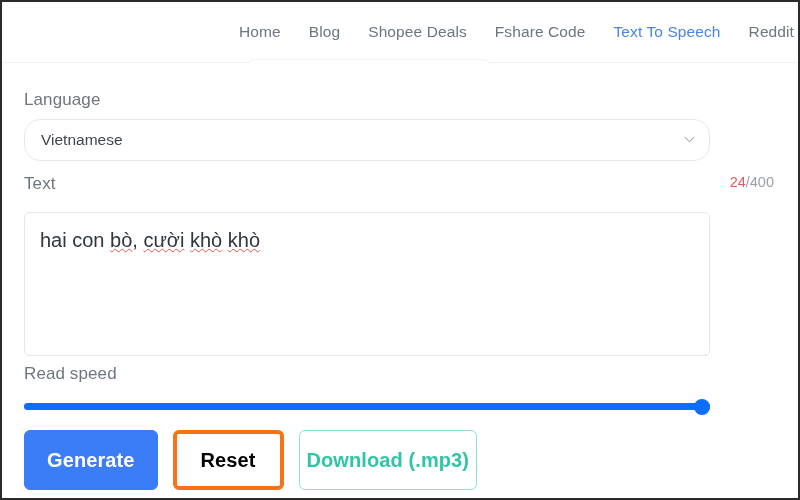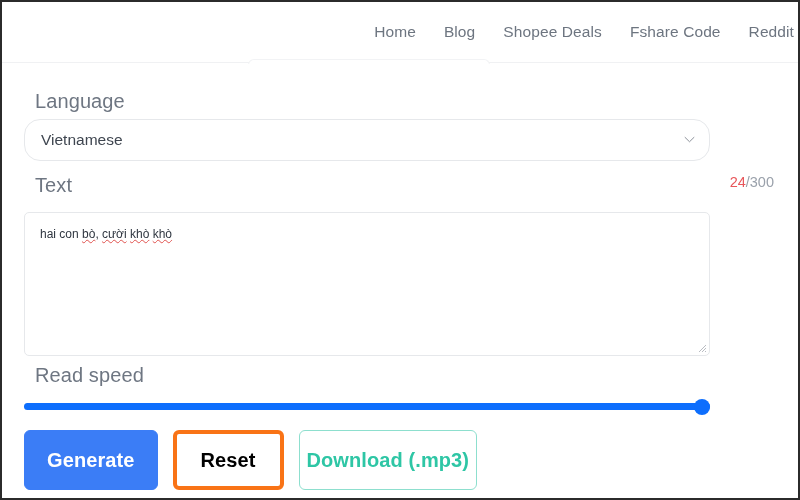--- a/index.html
+++ b/index.html
@@ -83,24 +83,23 @@
     left: 0;
     top: 62px;
     width: 796px;
     height: 434px;
     background: #ffffff;
     padding: 0;
   }
 
   .field-label {
     position: absolute;
-    font-size: 20px;
+    font-size: 17px;
     color: #6e7682;
     letter-spacing: 0.1px;
-    margin-left: 11px;
   }
 
   
   .label-language { left: 22px; top: 26px; }
 
   .select-wrap {
     position: absolute;
     left: 22px;
     top: 55px;
     width: 686px;
@@ -150,21 +149,21 @@
     width: 686px;
     height: 144px;
   }
   .textarea-box {
     width: 100%;
     height: 100%;
     border: 1px solid #e6e8eb;
     border-radius: 5px;
     background: #ffffff;
     padding: 13px 15px;
-    font-size: 12px;
+    font-size: 20px;
     color: #2f3640;
     line-height: 1.45;
     position: relative;
     overflow: hidden;
     cursor: text;
   }
   .spell {
     text-decoration: underline;
     text-decoration-style: wavy;
     text-decoration-color: #e0534f;
@@ -263,20 +262,21 @@
 <body>
 
 <div class="screen">
 
   <nav class="navbar">
     <div class="nav-list">
       <a class="nav-link" href="#">Home</a>
       <a class="nav-link" href="#">Blog</a>
       <a class="nav-link" href="#">Shopee Deals</a>
       <a class="nav-link" href="#">Fshare Code</a>
+      <a class="nav-link active" href="#">Text To Speech</a>
       <a class="nav-link" href="#">Reddit</a>
     </div>
   </nav>
   <div class="nav-divider"></div>
   <div class="card-edge"></div>
 
   <section class="form-area">
 
     <div class="field-label label-language">Language</div>
     <div class="select-wrap">
@@ -284,21 +284,21 @@
         <span>Vietnamese</span>
         <span class="select-chevron">
           <svg width="11" height="7" viewBox="0 0 11 7" fill="none" xmlns="http://www.w3.org/2000/svg">
             <path d="M1 1.2 L5.5 5.6 L10 1.2" stroke="#8b9099" stroke-width="1" fill="none" stroke-linecap="round"></path>
           </svg>
         </span>
       </div>
     </div>
 
     <div class="field-label label-text">Text</div>
-    <div class="counter"><span class="used">24</span><span>/300</span></div>
+    <div class="counter"><span class="used">24</span><span>/400</span></div>
 
     <div class="textarea-wrap">
       <div class="textarea-box">
         <span id="tts-text"><span>hai con </span><span class="spell">bò</span><span>, </span><span class="spell">cười</span><span> </span><span class="spell">khò</span><span> </span><span class="spell">khò</span></span>
         <span class="resize-grip">
           <svg width="12" height="12" viewBox="0 0 12 12" xmlns="http://www.w3.org/2000/svg">
             <path d="M11 4 L4 11 M11 7 L7 11 M11 10 L10 11" stroke="#b9bcc2" stroke-width="1" fill="none"></path>
           </svg>
         </span>
       </div>

